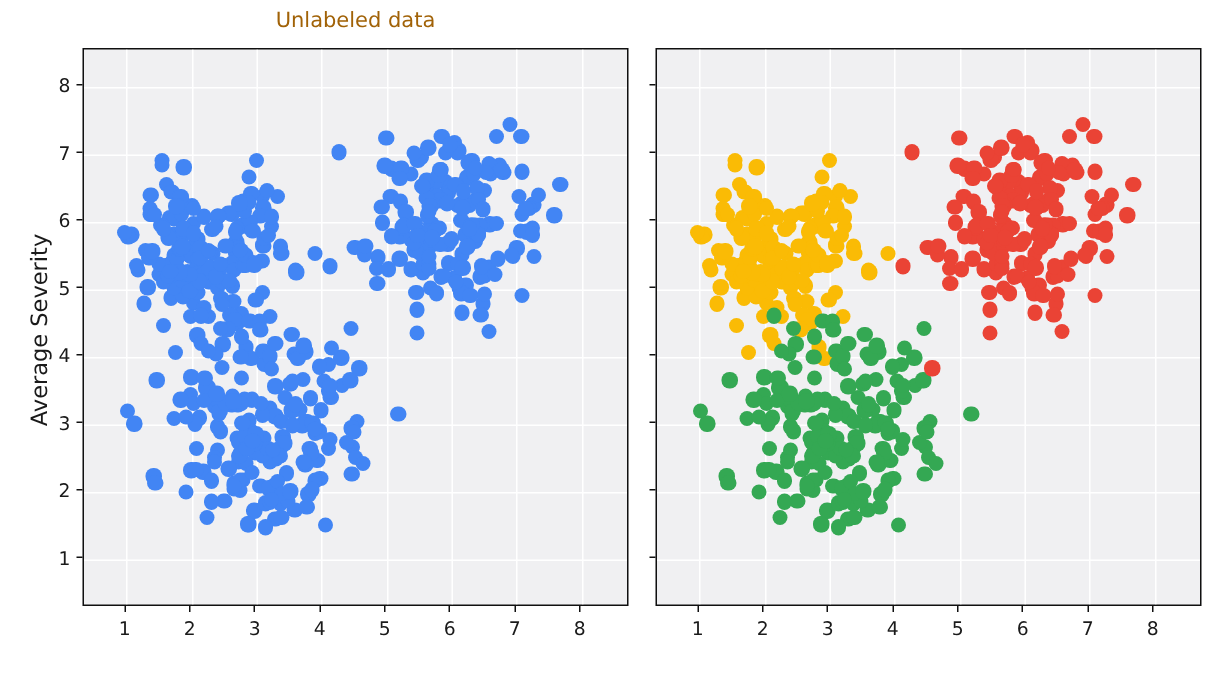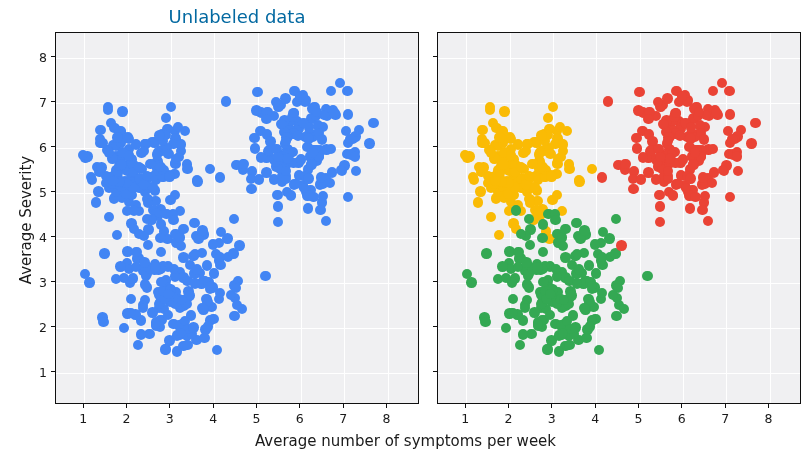--- a/index.html
+++ b/index.html
@@ -8,21 +8,21 @@
     background:#ffffff;
     font-family:"DejaVu Sans", sans-serif;
     overflow:hidden;
   }
   #figure{position:relative;width:811px;height:461px;}
 
   .panel{position:absolute;}
   .panel-title{
     position:absolute;left:0;right:0;top:-26px;
     text-align:center;
-    font-size:18px;color:#0369a1;
+    font-size:14px;color:#a16207;
     font-family:"DejaVu Sans", sans-serif;
     white-space:nowrap;
   }
   .plot-area{
     position:absolute;left:0;top:0;
     background:#f0f0f2;
     border:1.4px solid #101010;
     box-sizing:border-box;
     overflow:hidden;
   }
@@ -1141,21 +1141,20 @@
         <div class="pt" style="width: 10.4px; height: 10.4px; left: 251.508px; top: 114.369px; background: rgb(234, 67, 53);"></div>
         <div class="pt" style="width: 10.4px; height: 10.4px; left: 268.745px; top: 145.1px; background: rgb(234, 67, 53);"></div>
         <div class="pt" style="width: 10.4px; height: 10.4px; left: 279.994px; top: 131.855px; background: rgb(234, 67, 53);"></div>
         <div class="pt" style="width: 10.4px; height: 10.4px; left: 242.792px; top: 149.543px; background: rgb(234, 67, 53);"></div>
         <div class="pt" style="width: 10.4px; height: 10.4px; left: 236.556px; top: 97.2898px; background: rgb(234, 67, 53);"></div>
         <div class="pt" style="width: 10.4px; height: 10.4px; left: 230.013px; top: 157.991px; background: rgb(234, 67, 53);"></div>
         <div class="pt" style="width: 10.4px; height: 10.4px; left: 259.845px; top: 139.264px; background: rgb(234, 67, 53);"></div>
       </div>
   </div>
 
-  <div id="xlabel" style="left: 0px; width: 811px; top: 432px;">Average number of symptoms per week</div>
   <div id="ylabel" style="left: -64px; top: 211px; width: 180px; text-align: center;">Average Severity</div>
 
   <div id="decor">
       <div class="tick x" style="left: 82.5667px; top: 404px;"></div>
       <div class="ticklabel x" style="left: 83.1667px; top: 411px;">1</div>
       <div class="tick x" style="left: 125.9px; top: 404px;"></div>
       <div class="ticklabel x" style="left: 126.5px; top: 411px;">2</div>
       <div class="tick x" style="left: 169.233px; top: 404px;"></div>
       <div class="ticklabel x" style="left: 169.833px; top: 411px;">3</div>
       <div class="tick x" style="left: 212.567px; top: 404px;"></div>

